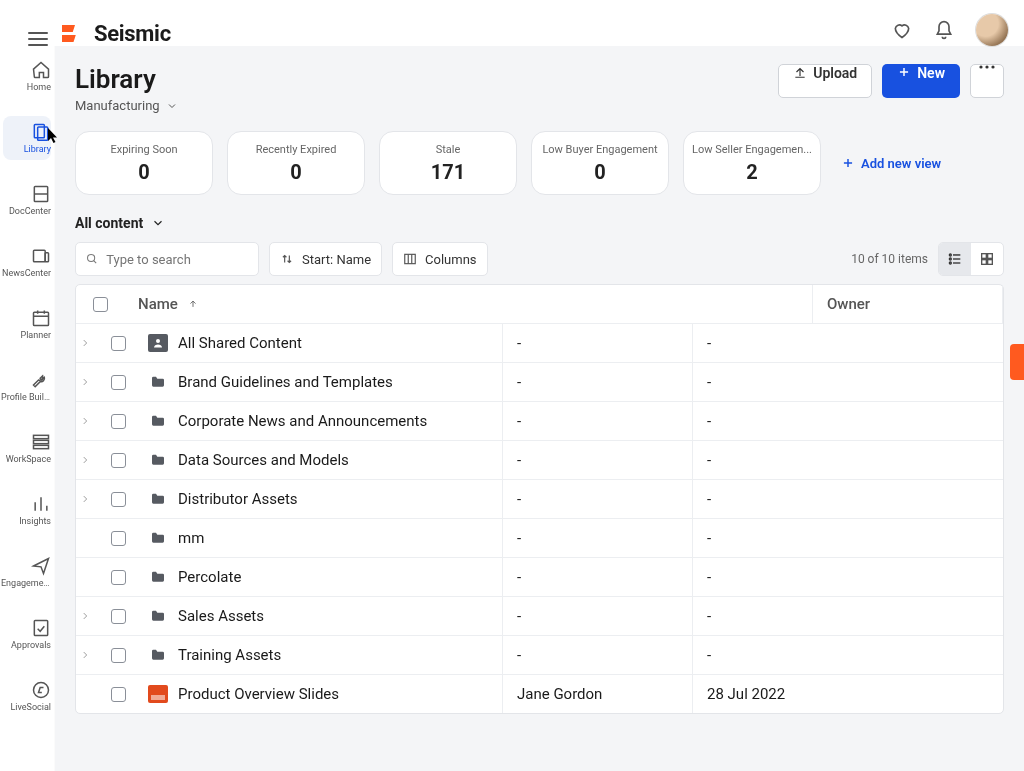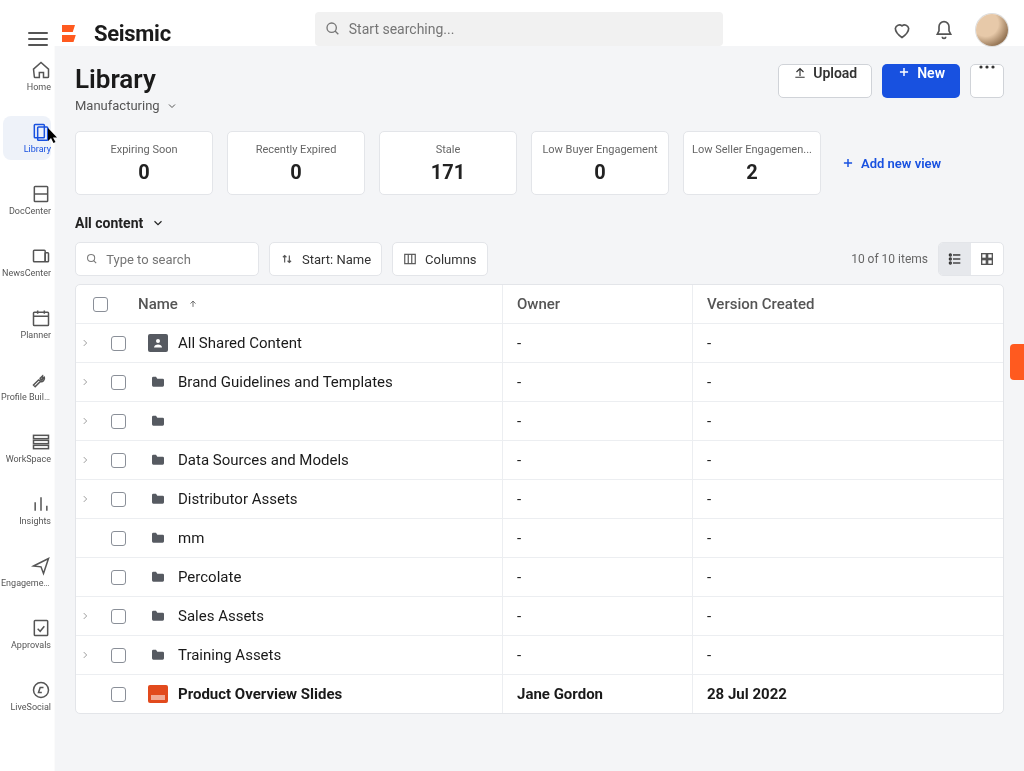--- a/index.html
+++ b/index.html
@@ -30,21 +30,21 @@
 .header-row { display: flex; align-items: flex-start; padding: 10px 20px 0 20px; }
 .page-title { font-size: 26px; font-weight: 600; }
 .breadcrumb { font-size: 13px; color: #555; margin-top: 4px; display: flex; align-items: center; gap: 6px; cursor: pointer; }
 .header-actions { margin-left: auto; display: flex; align-items: center; gap: 10px; }
 .btn { height: 34px; border-radius: 5px; font-size: 14px; font-weight: 600; display: inline-flex; align-items: flex-start; gap: 6px; padding: 0 14px; cursor: pointer; border: 1px solid transparent; }
 .btn-outline { background: #fff; border-color: #d0d3d8; color: #333; }
 .btn-primary { background: #1851e0; color: #fff; }
 .btn-more { width: 34px; justify-content: center; padding: 0; background: #fff; border-color: #d0d3d8; color: #333; }
 
 .cards-row { display: flex; gap: 14px; padding: 18px 20px 0 20px; align-items: center; }
-.stat-card { flex: 0 0 138px; height: 64px; background: #fff; border: 1px solid #e3e5e9; border-radius: 5px; display: flex; flex-direction: column; align-items: center; justify-content: center; gap: 4px; }
+.stat-card { flex: 0 0 138px; height: 64px; background: #fff; border: 1px solid #e3e5e9; border-radius: 14px; display: flex; flex-direction: column; align-items: center; justify-content: center; gap: 4px; }
 .stat-card .label { font-size: 11px; color: #666; white-space: nowrap; overflow: hidden; text-overflow: ellipsis; max-width: 125px; }
 .stat-card .value { font-size: 20px; font-weight: 700; color: #222; }
 .add-view { display: flex; align-items: center; gap: 6px; color: #1851e0; font-size: 13px; font-weight: 600; cursor: pointer; margin-left: 6px; }
 
 .filter-row { padding: 18px 20px 10px 20px; }
 .filter-row .filter { font-size: 14px; font-weight: 700; color: #222; display: inline-flex; align-items: center; gap: 8px; cursor: pointer; }
 
 .toolbar-row { display: flex; align-items: center; padding: 0 20px 8px 20px; gap: 10px; font-size: 13px; color: #333; }
 .tool { height: 34px; background: #fff; border: 1px solid #e3e5e9; border-radius: 5px; display: inline-flex; align-items: center; gap: 8px; padding: 0 10px; cursor: pointer; }
 .tool.search { width: 184px; }
@@ -63,21 +63,21 @@
 .thead .col-name { padding-left: 14px; }
 .col-owner { width: 190px; padding: 10px 14px; border-right: 1px solid #eceef1; }
 .col-ver { width: 310px; padding: 10px 14px; }
 .chk { width: 15px; height: 15px; border: 1.5px solid #8a8f98; border-radius: 3px; display: inline-block; cursor: pointer; }
 .expand { width: 18px; display: flex; justify-content: center; color: #888; cursor: pointer; }
 .ftype { width: 20px; height: 18px; display: flex; align-items: center; justify-content: center; }
 .ftype.folder svg { fill: #565a61; }
 .ftype.user { background: #565a61; border-radius: 2px; display: flex; align-items: center; justify-content: center; }
 .ftype.ppt { background: #e24a1d; border-radius: 2px; position: relative; }
 .ftype.ppt::after { content: ""; position: absolute; left: 3px; right: 3px; bottom: 3px; height: 5px; background: #fff8; }
-.trow:last-child { border-bottom: none; font-weight: bold; }
+.trow:last-child { border-bottom: none; }
 
 .cursor-arrow { position: fixed; left: 48px; top: 128px; width: 12px; height: 16px; pointer-events: none; z-index: 99; }
 
 .side-tab { position: fixed; right: 0; top: 344px; width: 14px; height: 36px; background: #ff5a1f; border-radius: 4px 0 0 4px; }
 
 svg { shrink: 0; }
 </style>
 </head>
 <body>
 
@@ -95,27 +95,20 @@
   <div class="logo">
     <span class="logo-mark">
       <svg width="26" height="24" viewBox="0 0 26 24">
           <g fill="#ff5a1f">
             <rect x="0" y="3" width="14" height="7" transform="skewX(-18)"></rect>
             <rect x="4" y="13" width="14" height="7" transform="skewX(-18)"></rect>
           </g>
         </svg>
     </span>
     <span>Seismic</span>
-  </div>
-  <div class="search-wrap">
-    <svg width="16" height="16" viewBox="0 0 24 24" fill="none" stroke="#777" stroke-width="2">
-        <circle cx="10" cy="10" r="7"></circle>
-        <line x1="20" y1="20" x2="15" y2="15"></line>
-      </svg>
-    <input placeholder="Start searching..." style="">
   </div>
   <div class="top-actions">
     <span class="icon-btn">
       <svg width="22" height="22" viewBox="0 0 24 24" fill="none" stroke="#555" stroke-width="2">
           <path d="M12 21s-8-5.3-8-11a5 5 0 0 1 8-3 5 5 0 0 1 8 3c0 5.7-8 11-8 11z"></path>
         </svg>
     </span>
     <span class="icon-btn">
       <svg width="20" height="20" viewBox="0 0 24 24" fill="none" stroke="#555" stroke-width="2">
           <path d="M6 8a6 6 0 1 1 12 0v5l2 4H4l2-4z"></path>
@@ -328,21 +321,20 @@
         <div class="col-chk">
             <span class="chk"></span>
           </div>
         <div class="col-name">
           <span>Name</span>
           <svg width="10" height="10" viewBox="0 0 24 24" fill="none" stroke="#555" stroke-width="2">
               <path d="M12 19V5M6 11l6-6 6 6"></path>
             </svg>
         </div>
         <div class="col-owner"><span>Owner</span></div>
-        <div class="col-ver"><span>Version Created</span></div>
       </div>
       <div id="tbody">
           <div class="trow">
             <div class="expand">
               <svg width="10" height="10" viewBox="0 0 24 24" fill="none" stroke="#888" stroke-width="2">
                 <path d="M9 5l7 7-7 7"></path>
               </svg>
             </div>
             <div class="col-chk">
               <span class="chk"></span>
@@ -387,20 +379,21 @@
             </div>
             <div class="col-chk">
               <span class="chk"></span>
             </div>
             <div class="col-name" style="border-right:1px solid #eceef1">
               <span class="ftype folder">
                 <svg width="18" height="16" viewBox="0 0 24 24">
                   <path d="M3 6a2 2 0 0 1 2-2h4l2 3h8a2 2 0 0 1 2 2v8a2 2 0 0 1-2 2H5a2 2 0 0 1-2-2z"></path>
                 </svg>
               </span>
+              <span>Corporate News and Announcements</span>
             </div>
             <div class="col-owner"><span>-</span></div>
             <div class="col-ver"><span>-</span></div>
           </div>
           <div class="trow">
             <div class="expand">
               <svg width="10" height="10" viewBox="0 0 24 24" fill="none" stroke="#888" stroke-width="2">
                 <path d="M9 5l7 7-7 7"></path>
               </svg>
             </div>

